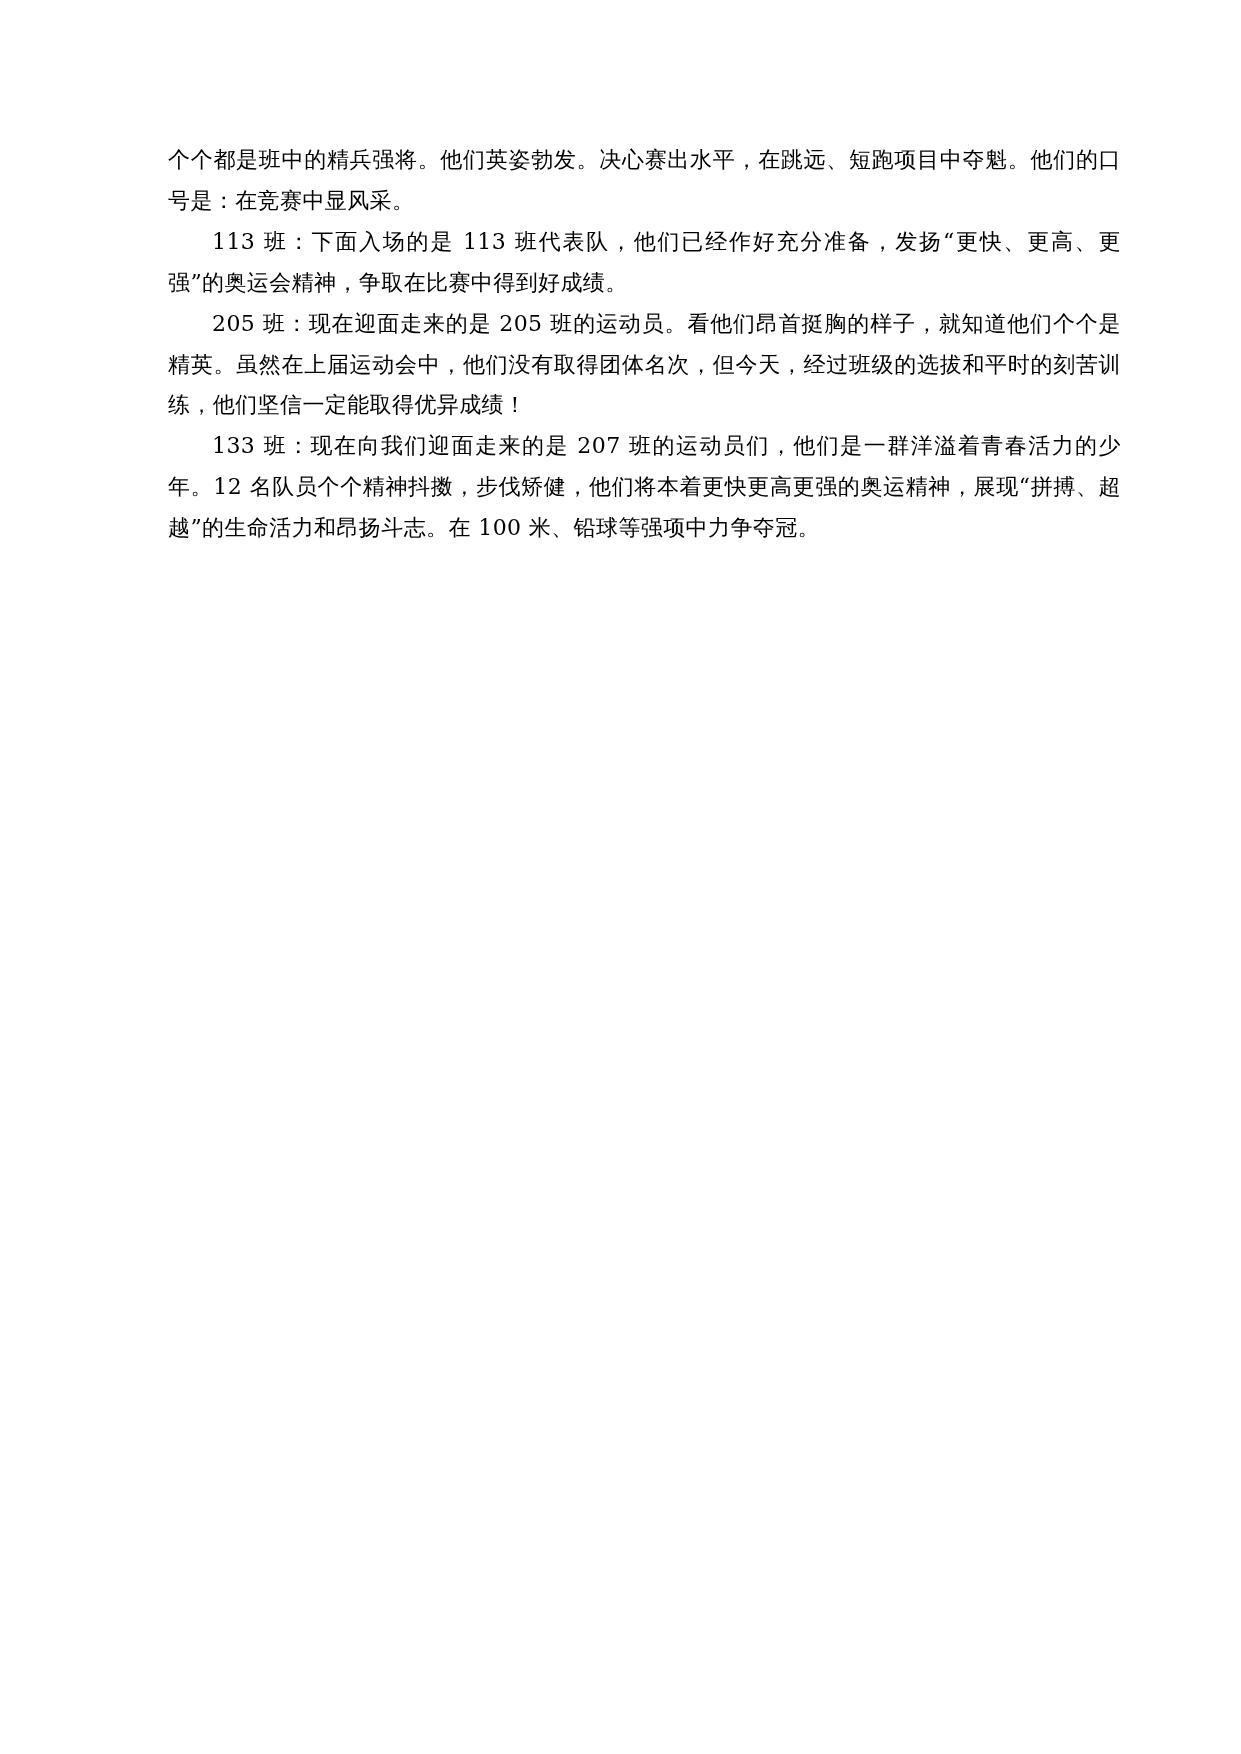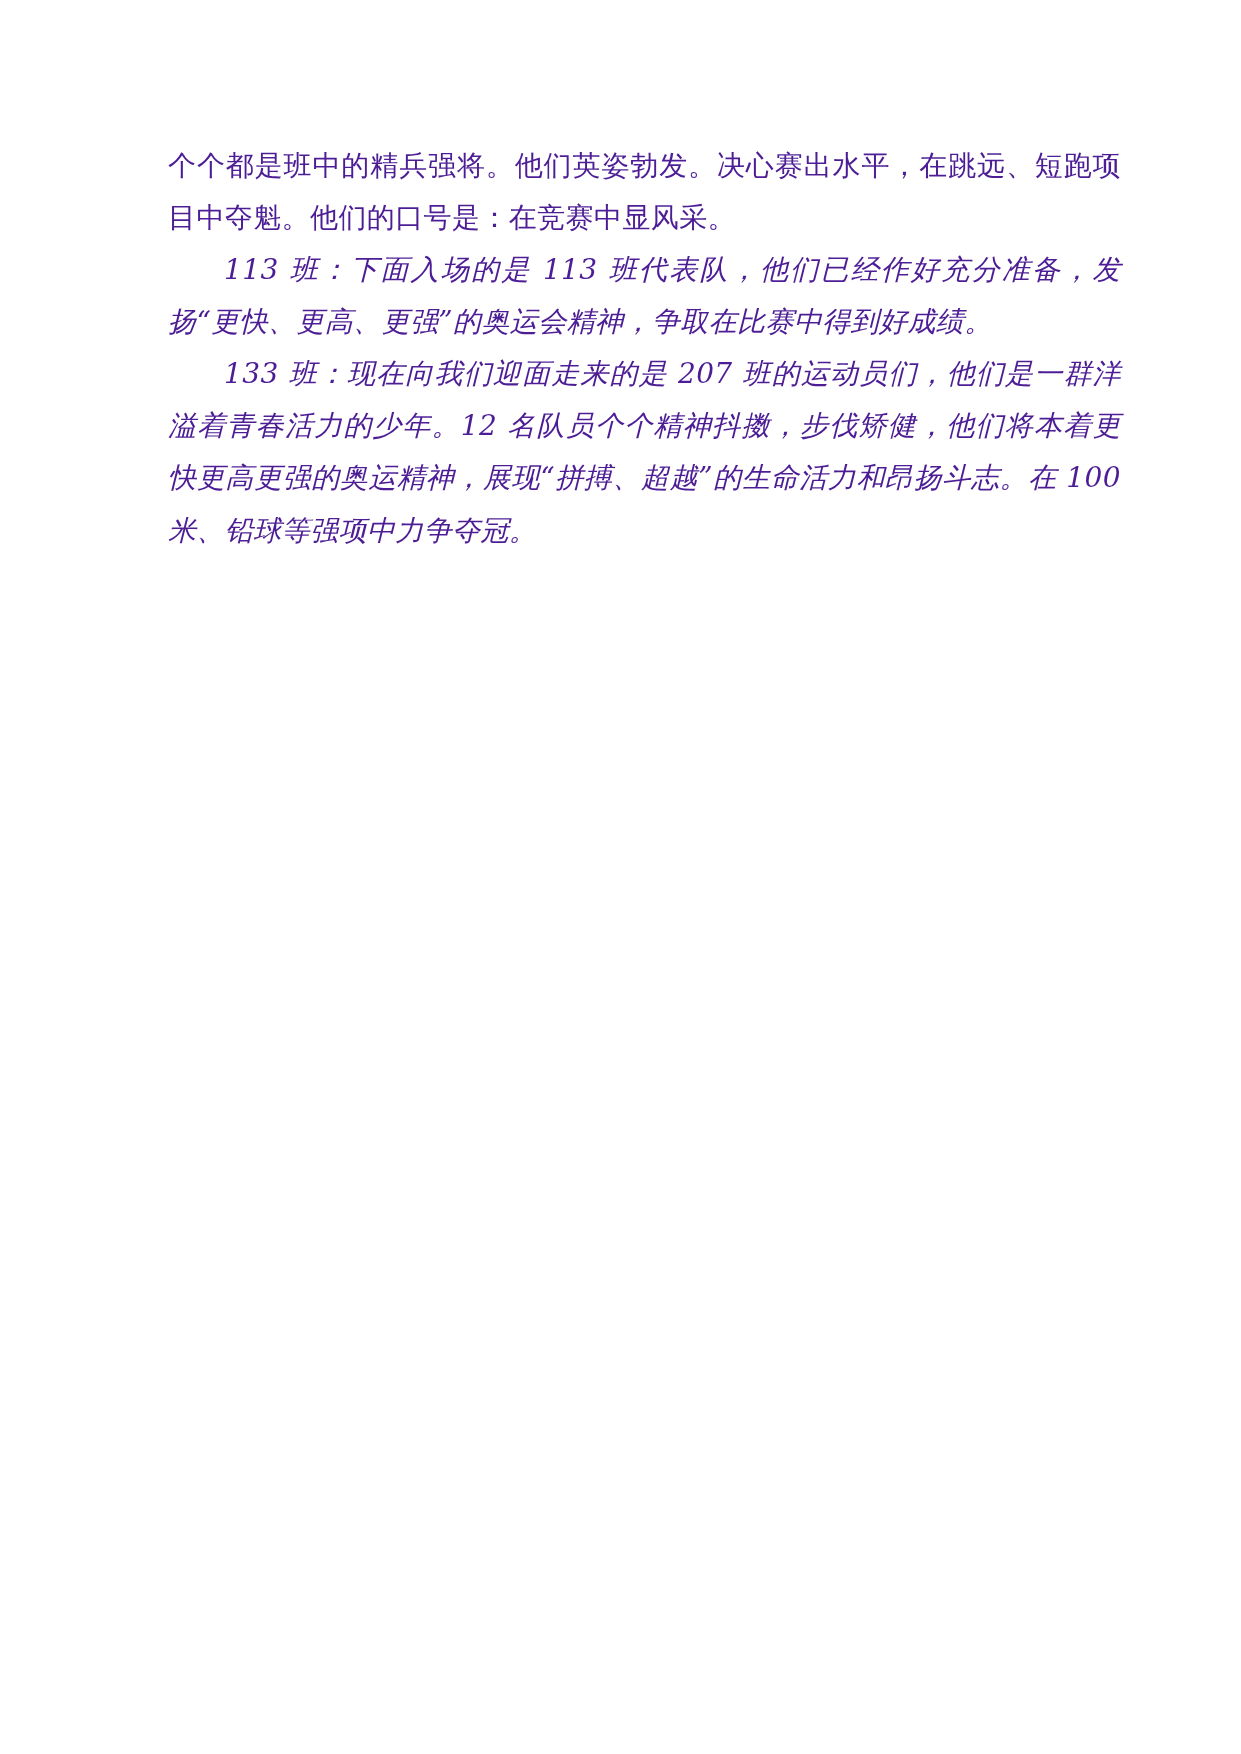--- a/index.html
+++ b/index.html
@@ -15,35 +15,35 @@
     box-sizing: border-box;
     padding: 140px 120px 90px 168px;
     font-family: "DejaVu Serif", "Liberation Serif", serif;
     color: #1b1b1b;
   }
   .doc-body {
     width: 100%;
   }
   p.para {
     margin: 0 0 0 0;
-    font-size: 28px;
+    font-size: 22px;
     line-height: 1.86;
     text-align: justify;
     text-justify: inter-ideograph;
     letter-spacing: 0.4px;
-    color: #4c1d95;
+    color: #000000;
     word-break: break-all;
   }
   p.indent {
     text-indent: 2em;
-    font-style: italic;
   }
 </style>
 </head>
 <body>
 
 <div class="page">
   <div class="doc-body">
     <p class="para">个个都是班中的精兵强将。他们英姿勃发。决心赛出水平，在跳远、短跑项目中夺魁。他们的口号是：在竞赛中显风采。</p>
     <p class="para indent">113 班：下面入场的是 113 班代表队，他们已经作好充分准备，发扬“更快、更高、更强”的奥运会精神，争取在比赛中得到好成绩。</p>
+    <p class="para indent">205 班：现在迎面走来的是 205 班的运动员。看他们昂首挺胸的样子，就知道他们个个是精英。虽然在上届运动会中，他们没有取得团体名次，但今天，经过班级的选拔和平时的刻苦训练，他们坚信一定能取得优异成绩！</p>
     <p class="para indent">133 班：现在向我们迎面走来的是 207 班的运动员们，他们是一群洋溢着青春活力的少年。12 名队员个个精神抖擞，步伐矫健，他们将本着更快更高更强的奥运精神，展现“拼搏、超越”的生命活力和昂扬斗志。在 100 米、铅球等强项中力争夺冠。</p>
   </div>
 </div>
 
 </body></html>

